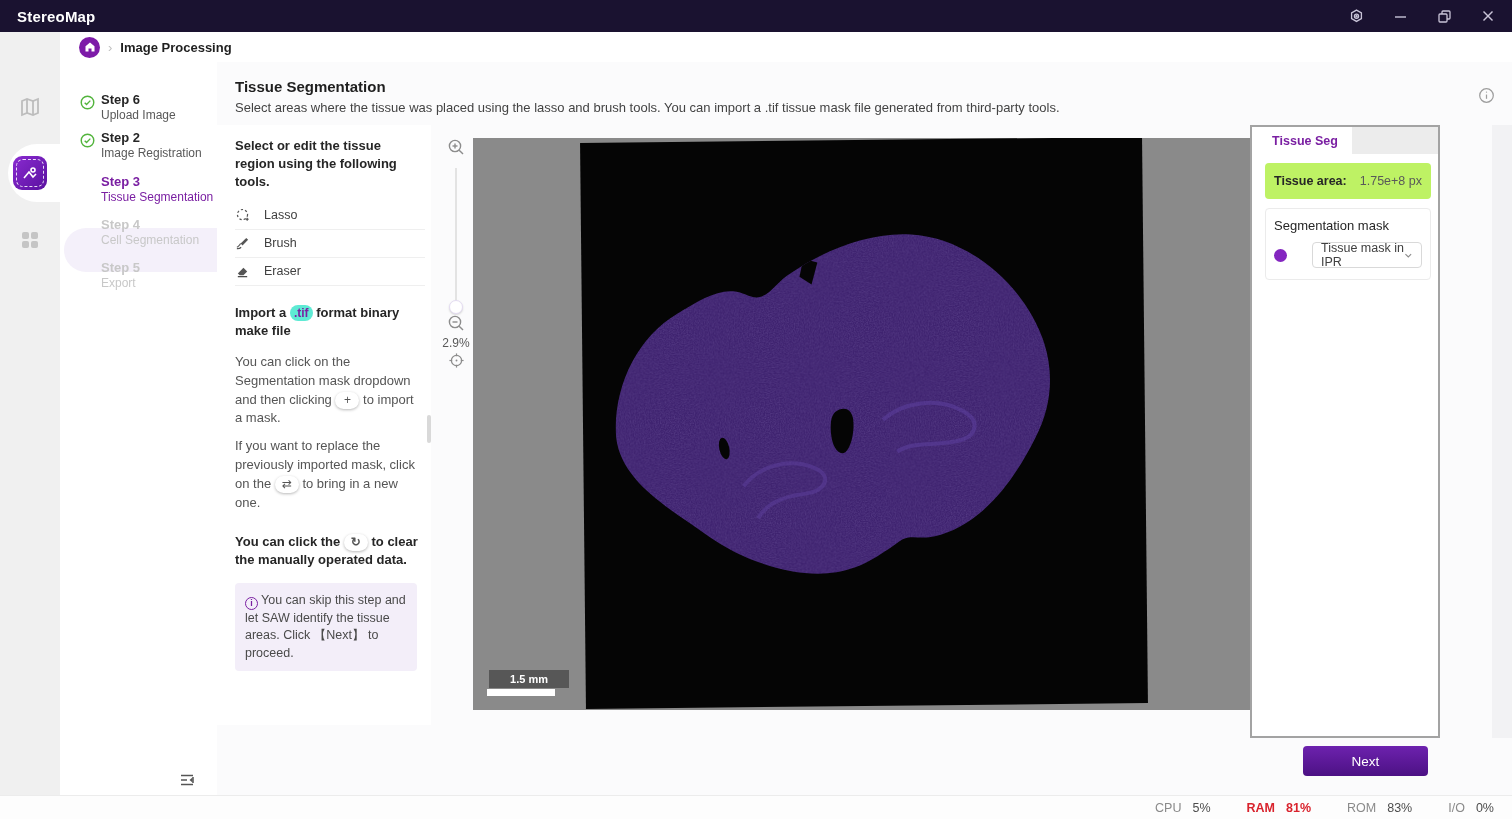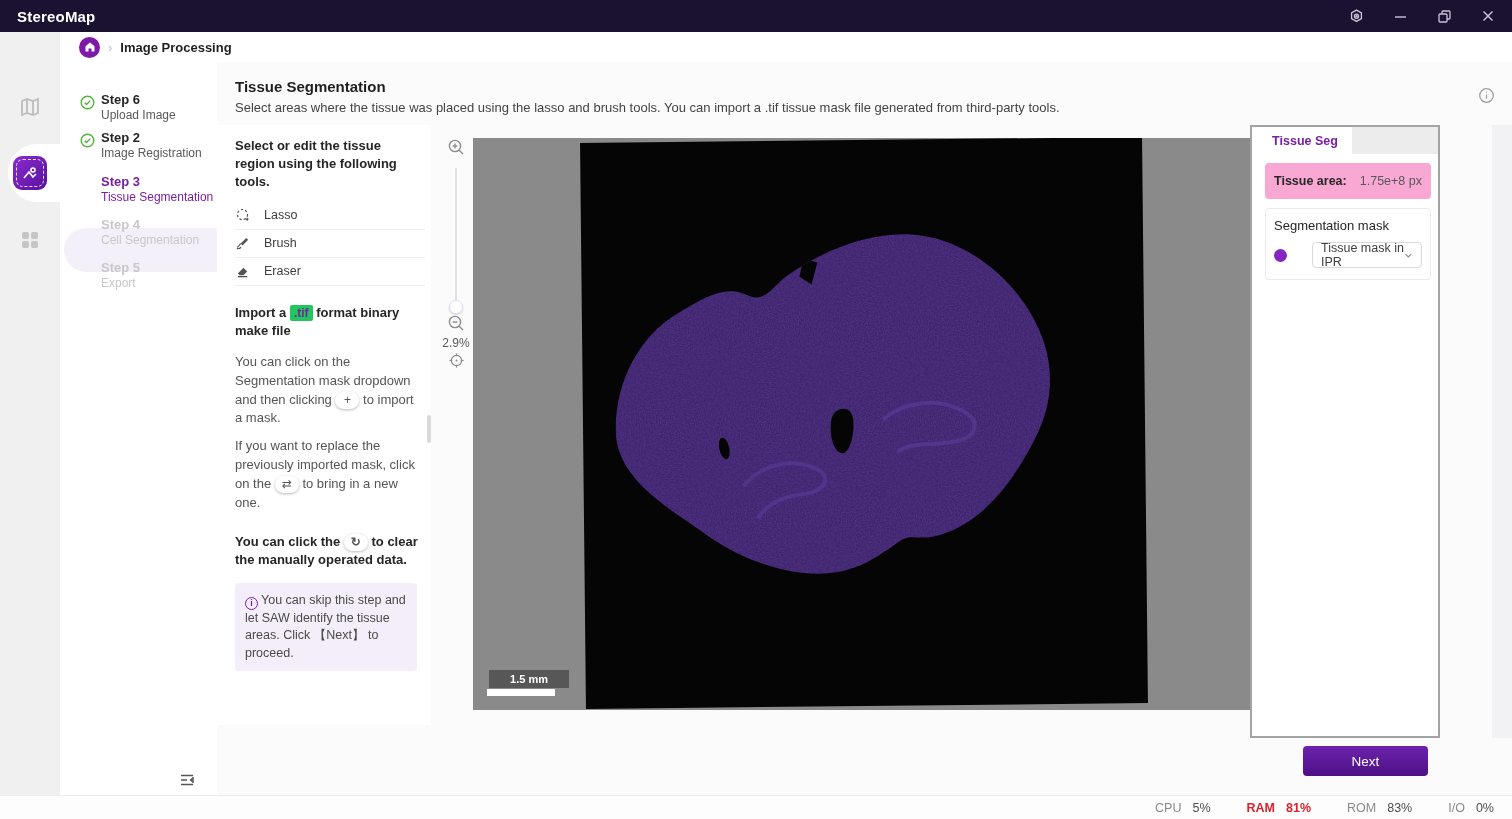--- a/index.html
+++ b/index.html
@@ -42,21 +42,21 @@
   .main-bg { position:absolute; left:217px; top:62px; width:1295px; height:733px; background:#fbfbfc; }
   .page-title { position:absolute; left:235px; top:78px; font-size:15px; font-weight:700; color:#1f1f1f; }
   .page-sub { position:absolute; left:235px; top:100px; font-size:13px; color:#434343; }
   .header-info { position:absolute; left:1478px; top:87px; width:17px; height:17px; cursor:pointer; }
 
   
   .instr { position:absolute; left:217px; top:125px; width:214px; height:600px; background:#ffffff; padding:12px 6px 0 18px; font-size:13px; color:#555555; line-height:1.45; }
   .instr h3 { font-size:13px; font-weight:700; color:#262626; line-height:1.4; }
   .tool-row { display:flex; align-items:center; gap:14px; height:28px; border-bottom:1px solid #efefef; font-size:12.5px; color:#404040; cursor:pointer; }
   .tool-row svg { flex:0 0 auto; }
-  .badge-tif { display:inline-block; background:#22c55e; color:#7a1fa2; font-size:12px; font-weight:600; padding:0 4px; border-radius:2px; }
+  .badge-tif { display:inline-block; background:#5eead4; color:#7a1fa2; font-size:12px; font-weight:600; padding:0 4px; border-radius:8px; }
   .pill { display:inline-flex; align-items:center; justify-content:center; min-width:24px; height:17px; padding:0 6px; border-radius:9px; background:#ffffff; box-shadow:0 1px 3px rgba(0,0,0,.28); font-size:12px; color:#555; cursor:pointer; }
   .tipbox { margin-top:14px; margin-right:8px; background:#f3eef9; border-radius:4px; padding:9px 10px; font-size:12.5px; color:#4a4a4a; line-height:1.4; }
   .info-dot { display:inline-flex; width:13px; height:13px; border:1px solid #7a1fa2; color:#7a1fa2; border-radius:50%; font-size:9px; align-items:center; justify-content:center; font-weight:700; transform:translateY(2px); margin-right:3px; }
   .instr-scrollthumb { position:absolute; left:427px; top:415px; width:4px; height:28px; background:#d9d9d9; border-radius:2px; }
 
   
   .zoomcol { position:absolute; left:438px; top:138px; width:36px; }
   .zc-btn { width:36px; height:20px; display:flex; justify-content:center; cursor:pointer; }
   .zslider { position:absolute; left:17px; top:30px; width:2px; height:140px; background:#e3e3e3; }
   .zhandle { position:absolute; left:11px; top:162px; width:14px; height:14px; border-radius:50%; background:#ffffff; border:1px solid #e4dcf2; box-shadow:0 1px 2px rgba(0,0,0,.15); cursor:pointer; }
@@ -71,21 +71,21 @@
   
   .rtoolbar { position:absolute; left:1268px; top:125px; width:34px; height:613px; background:#f7f5fa; display:flex; flex-direction:column; align-items:center; padding-top:6px; }
   .rt-btn { width:26px; height:27px; display:flex; align-items:center; justify-content:center; cursor:pointer; }
   .rt-divider { width:22px; height:1px; background:#e2dfe9; margin:3px 0; }
 
   
   .rpanel { position:absolute; left:1250px; top:125px; width:190px; height:613px; background:#ffffff; border:2px solid #a3a3a3;padding-left:6px; }
   .rpanel-edge { position:absolute; left:1492px; top:125px; width:20px; height:613px; background:#f2f2f4; }
   .rtabs { display:flex; height:27px; background:#ececec; }
   .rtab-active { width:94px; background:#ffffff; display:flex; align-items:center; justify-content:center; font-size:12.5px; font-weight:700; color:#7a1fa2; cursor:pointer; }
-  .area-box { margin:9px 7px 0 7px; height:36px; background:#f9a8d4; border-radius:4px; display:flex; align-items:center; justify-content:space-between; padding:0 9px; }
+  .area-box { margin:9px 7px 0 7px; height:36px; background:#bef264; border-radius:4px; display:flex; align-items:center; justify-content:space-between; padding:0 9px; }
   .area-box .lbl { font-size:12.5px; font-weight:700; color:#262626; }
   .area-box .val { font-size:12.5px; color:#595959; }
   .mask-card { margin:9px 7px 0 7px; border:1px solid #ebebeb; border-radius:4px; padding:9px 8px 11px 8px; }
   .mask-card h4 { font-size:13px; font-weight:400; color:#262626; margin-bottom:9px; }
   .mask-row { display:flex; align-items:center; gap:25px; }
   .mask-dot { width:13px; height:13px; border-radius:50%; background:#8426c0; flex:0 0 auto; }
   .mask-select { flex:1; height:26px; border:1px solid #d9d9d9; border-radius:4px; background:#fff; display:flex; align-items:center; justify-content:space-between; padding:0 8px; font-size:12.5px; color:#404040; cursor:pointer; }
 
   
   .next-btn { position:absolute; left:1303px; top:746px; width:125px; height:30px; border:none; border-radius:4px; background:linear-gradient(180deg,#6d22ae,#4c1184); color:#ffffff; font-size:13.5px; font-family:"Liberation Sans",sans-serif; cursor:pointer; }

